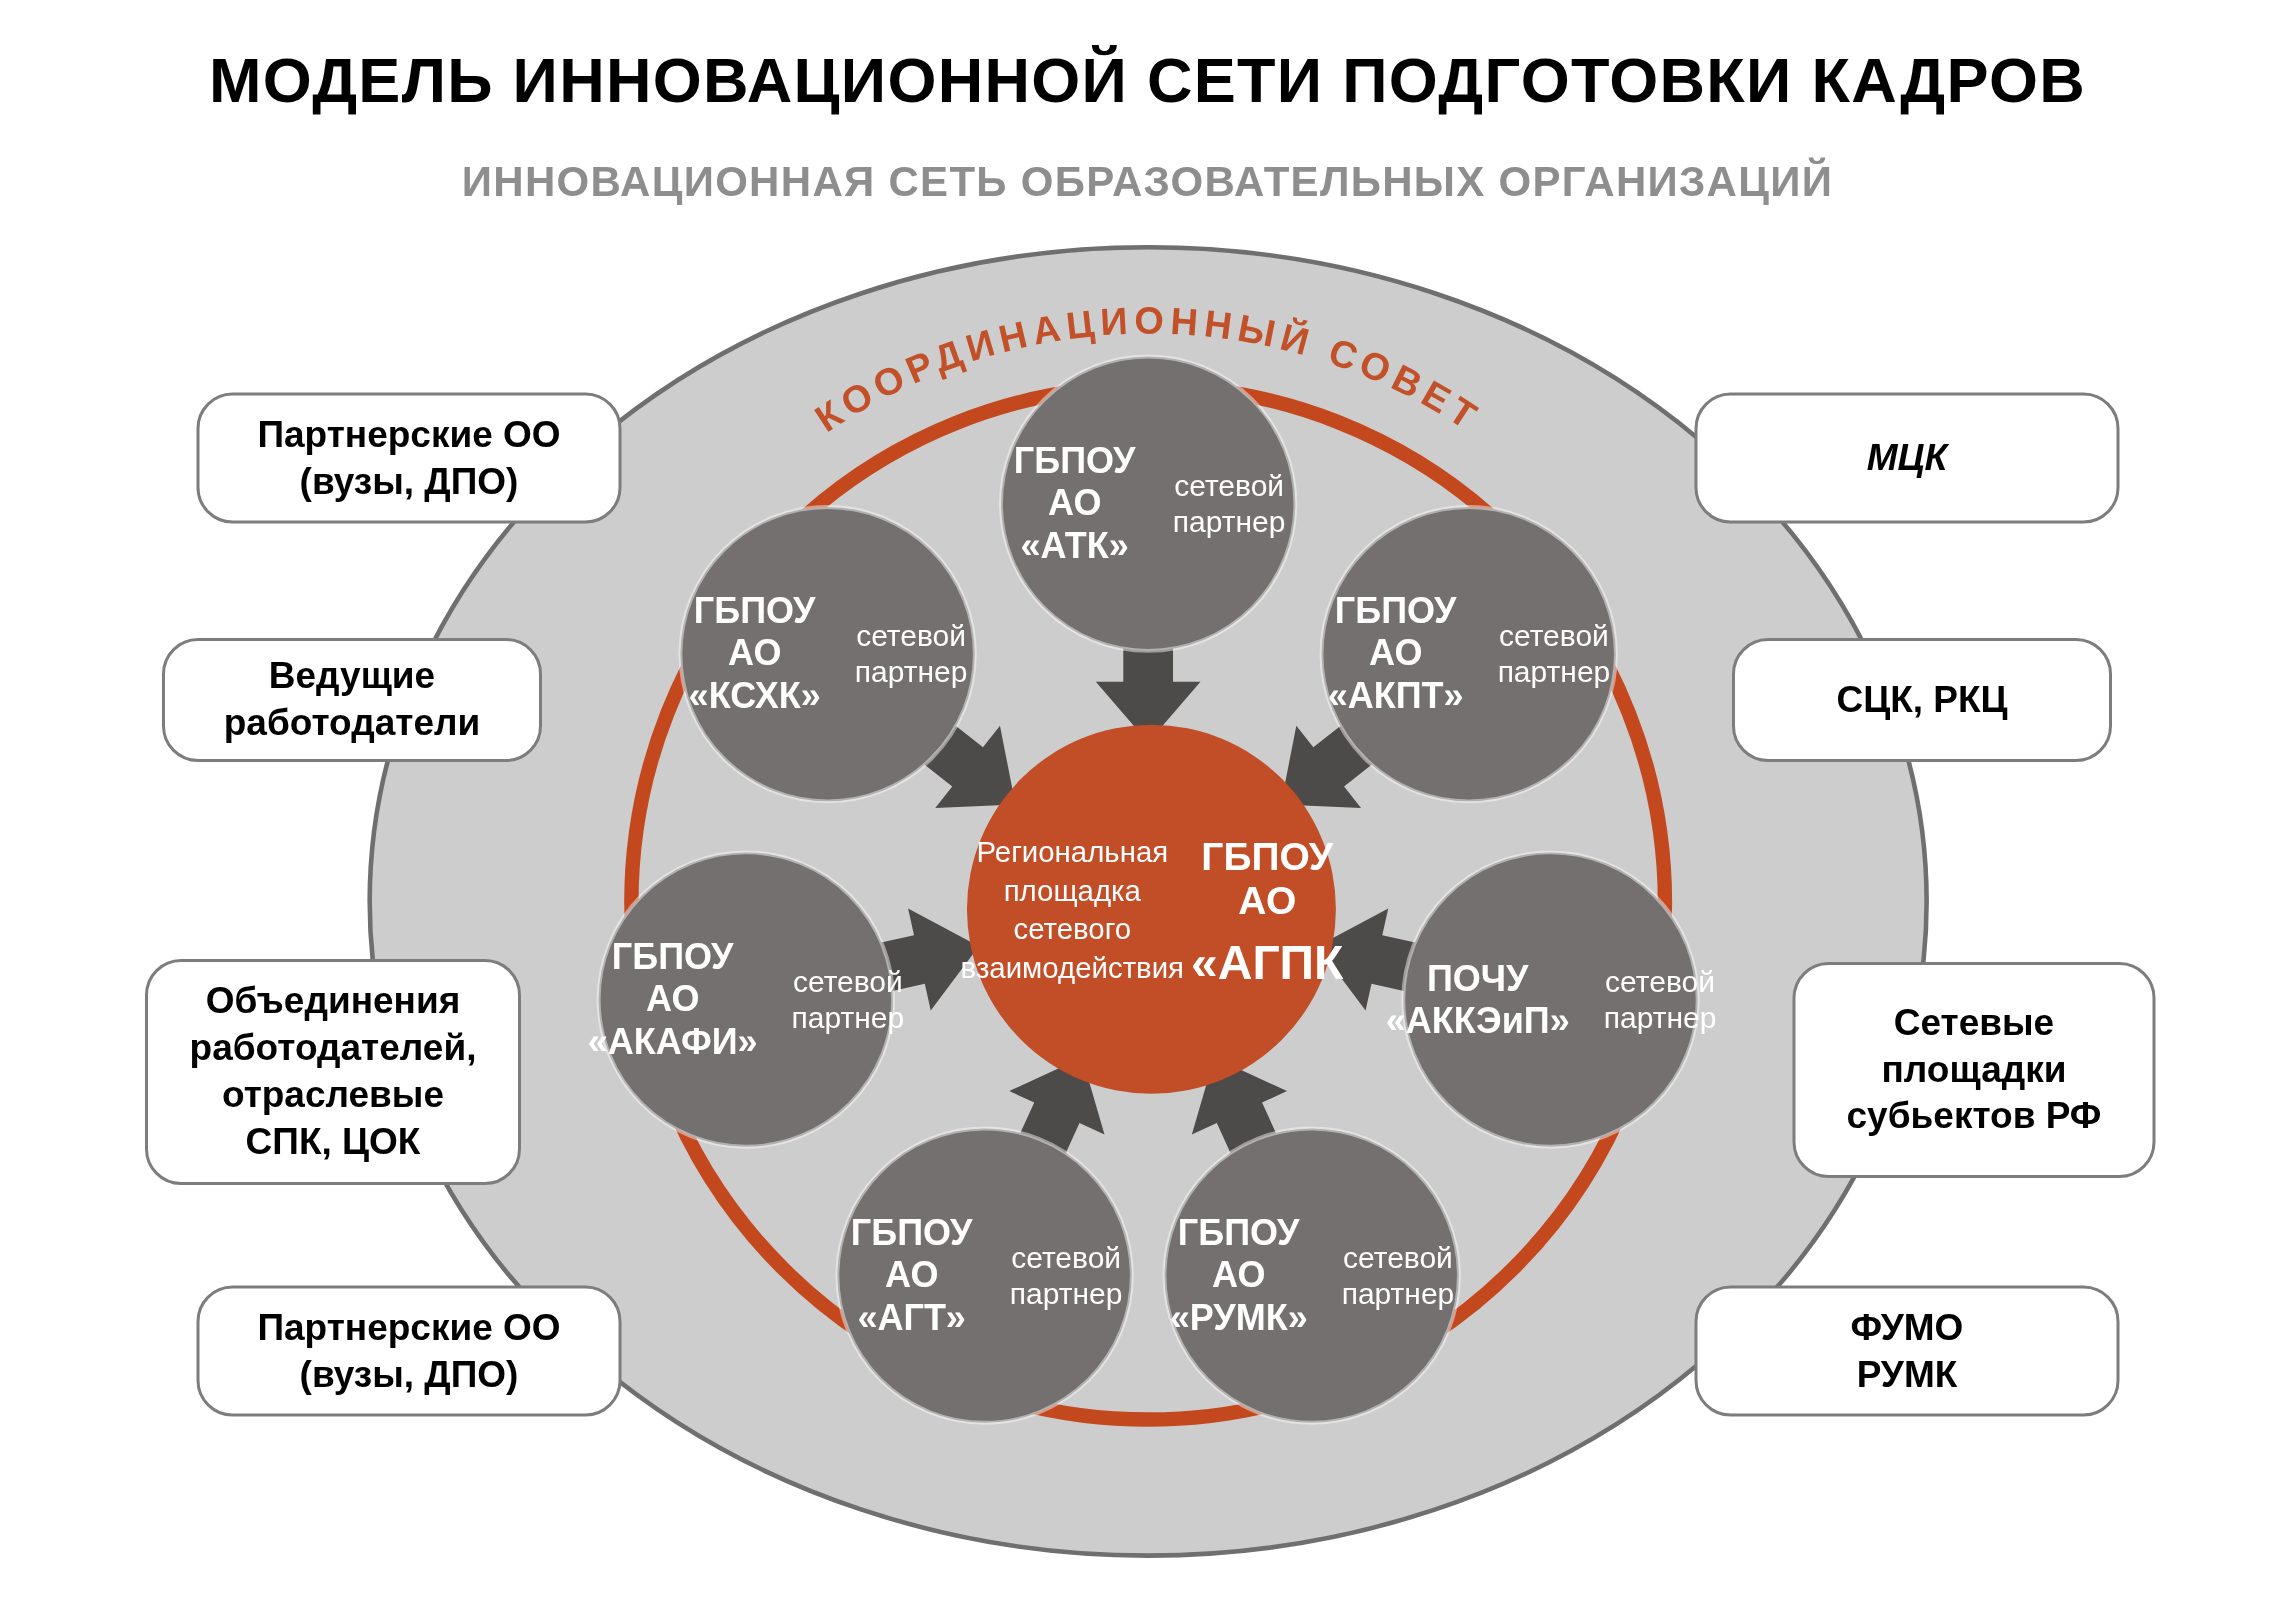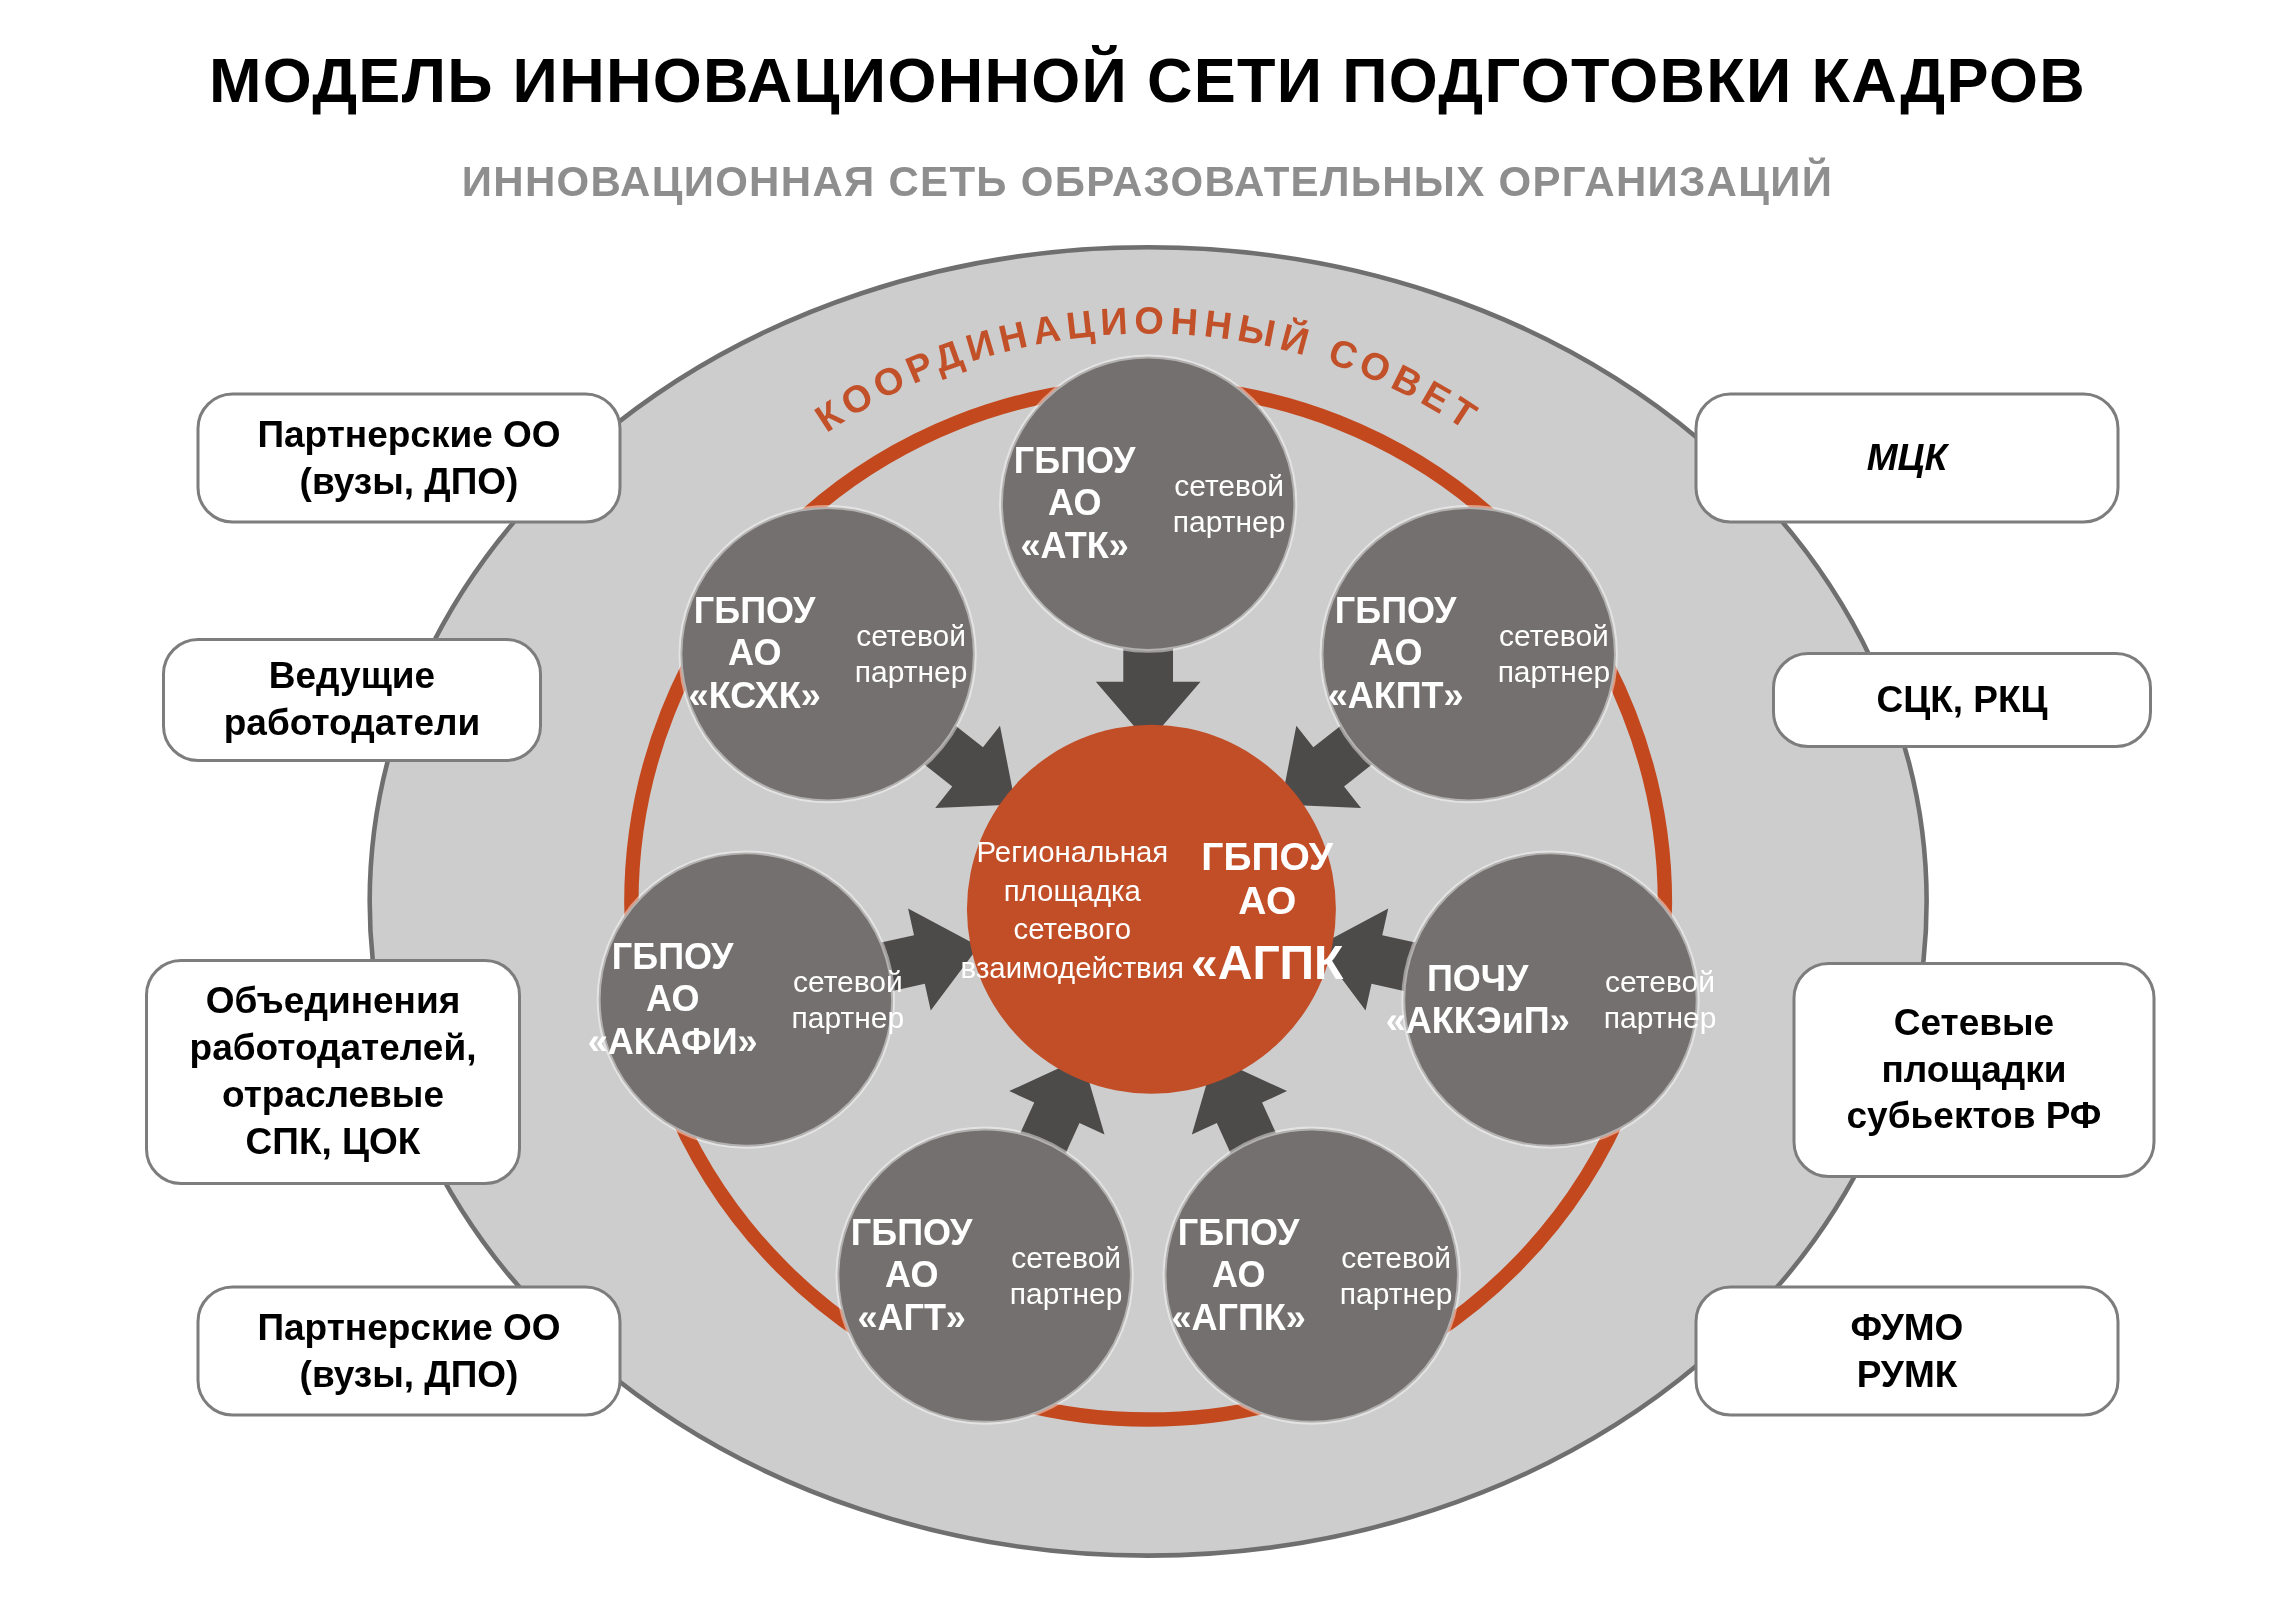--- a/index.html
+++ b/index.html
@@ -116,21 +116,21 @@
     <div>
       <div class="partner-name">ГБПОУ АО</div>
       <div class="partner-name">«АГТ»</div>
     </div>
     <div class="partner-role">сетевой
 партнер</div>
   </div>
   <div class="label partner-label" style="left:1312px;top:1276px;">
     <div>
       <div class="partner-name">ГБПОУ АО</div>
-      <div class="partner-name">«АГПК»</div>
+      <div class="partner-name">«РУМК»</div>
     </div>
     <div class="partner-role">сетевой
 партнер</div>
   </div>
 
   <div class="label hub-label" style="left:1152px;top:910px;">
     <div class="hub-desc">Региональная
 площадка
 сетевого
 взаимодействия</div>
@@ -145,21 +145,21 @@
   <div class="side-box" style="left:327px;top:700px;width:380px;height:124px;margin-left:25px;">Ведущие
 работодатели</div>
   <div class="side-box" style="left:324px;top:1072px;width:376px;height:226px;margin-left:9px;">Объединения
 работодателей,
 отраслевые
 СПК, ЦОК</div>
   <div class="side-box" style="left:409px;top:1351px;width:425px;height:131px;">Партнерские ОО
 (вузы, ДПО)</div>
 
   <div class="side-box" style="left:1907px;top:458px;width:425px;height:131px;font-style:italic;">МЦК</div>
-  <div class="side-box" style="left:1962px;top:700px;width:380px;height:96px;">СЦК, РКЦ</div>
+  <div class="side-box" style="left:1922px;top:700px;width:380px;height:124px;">СЦК, РКЦ</div>
   <div class="side-box" style="left:1974px;top:1070px;width:363px;height:216px;">Сетевые
 площадки
 субьектов РФ</div>
   <div class="side-box" style="left:1907px;top:1351px;width:425px;height:131px;">ФУМО
 РУМК</div>
 
 </div>
 
 
 </body></html>

